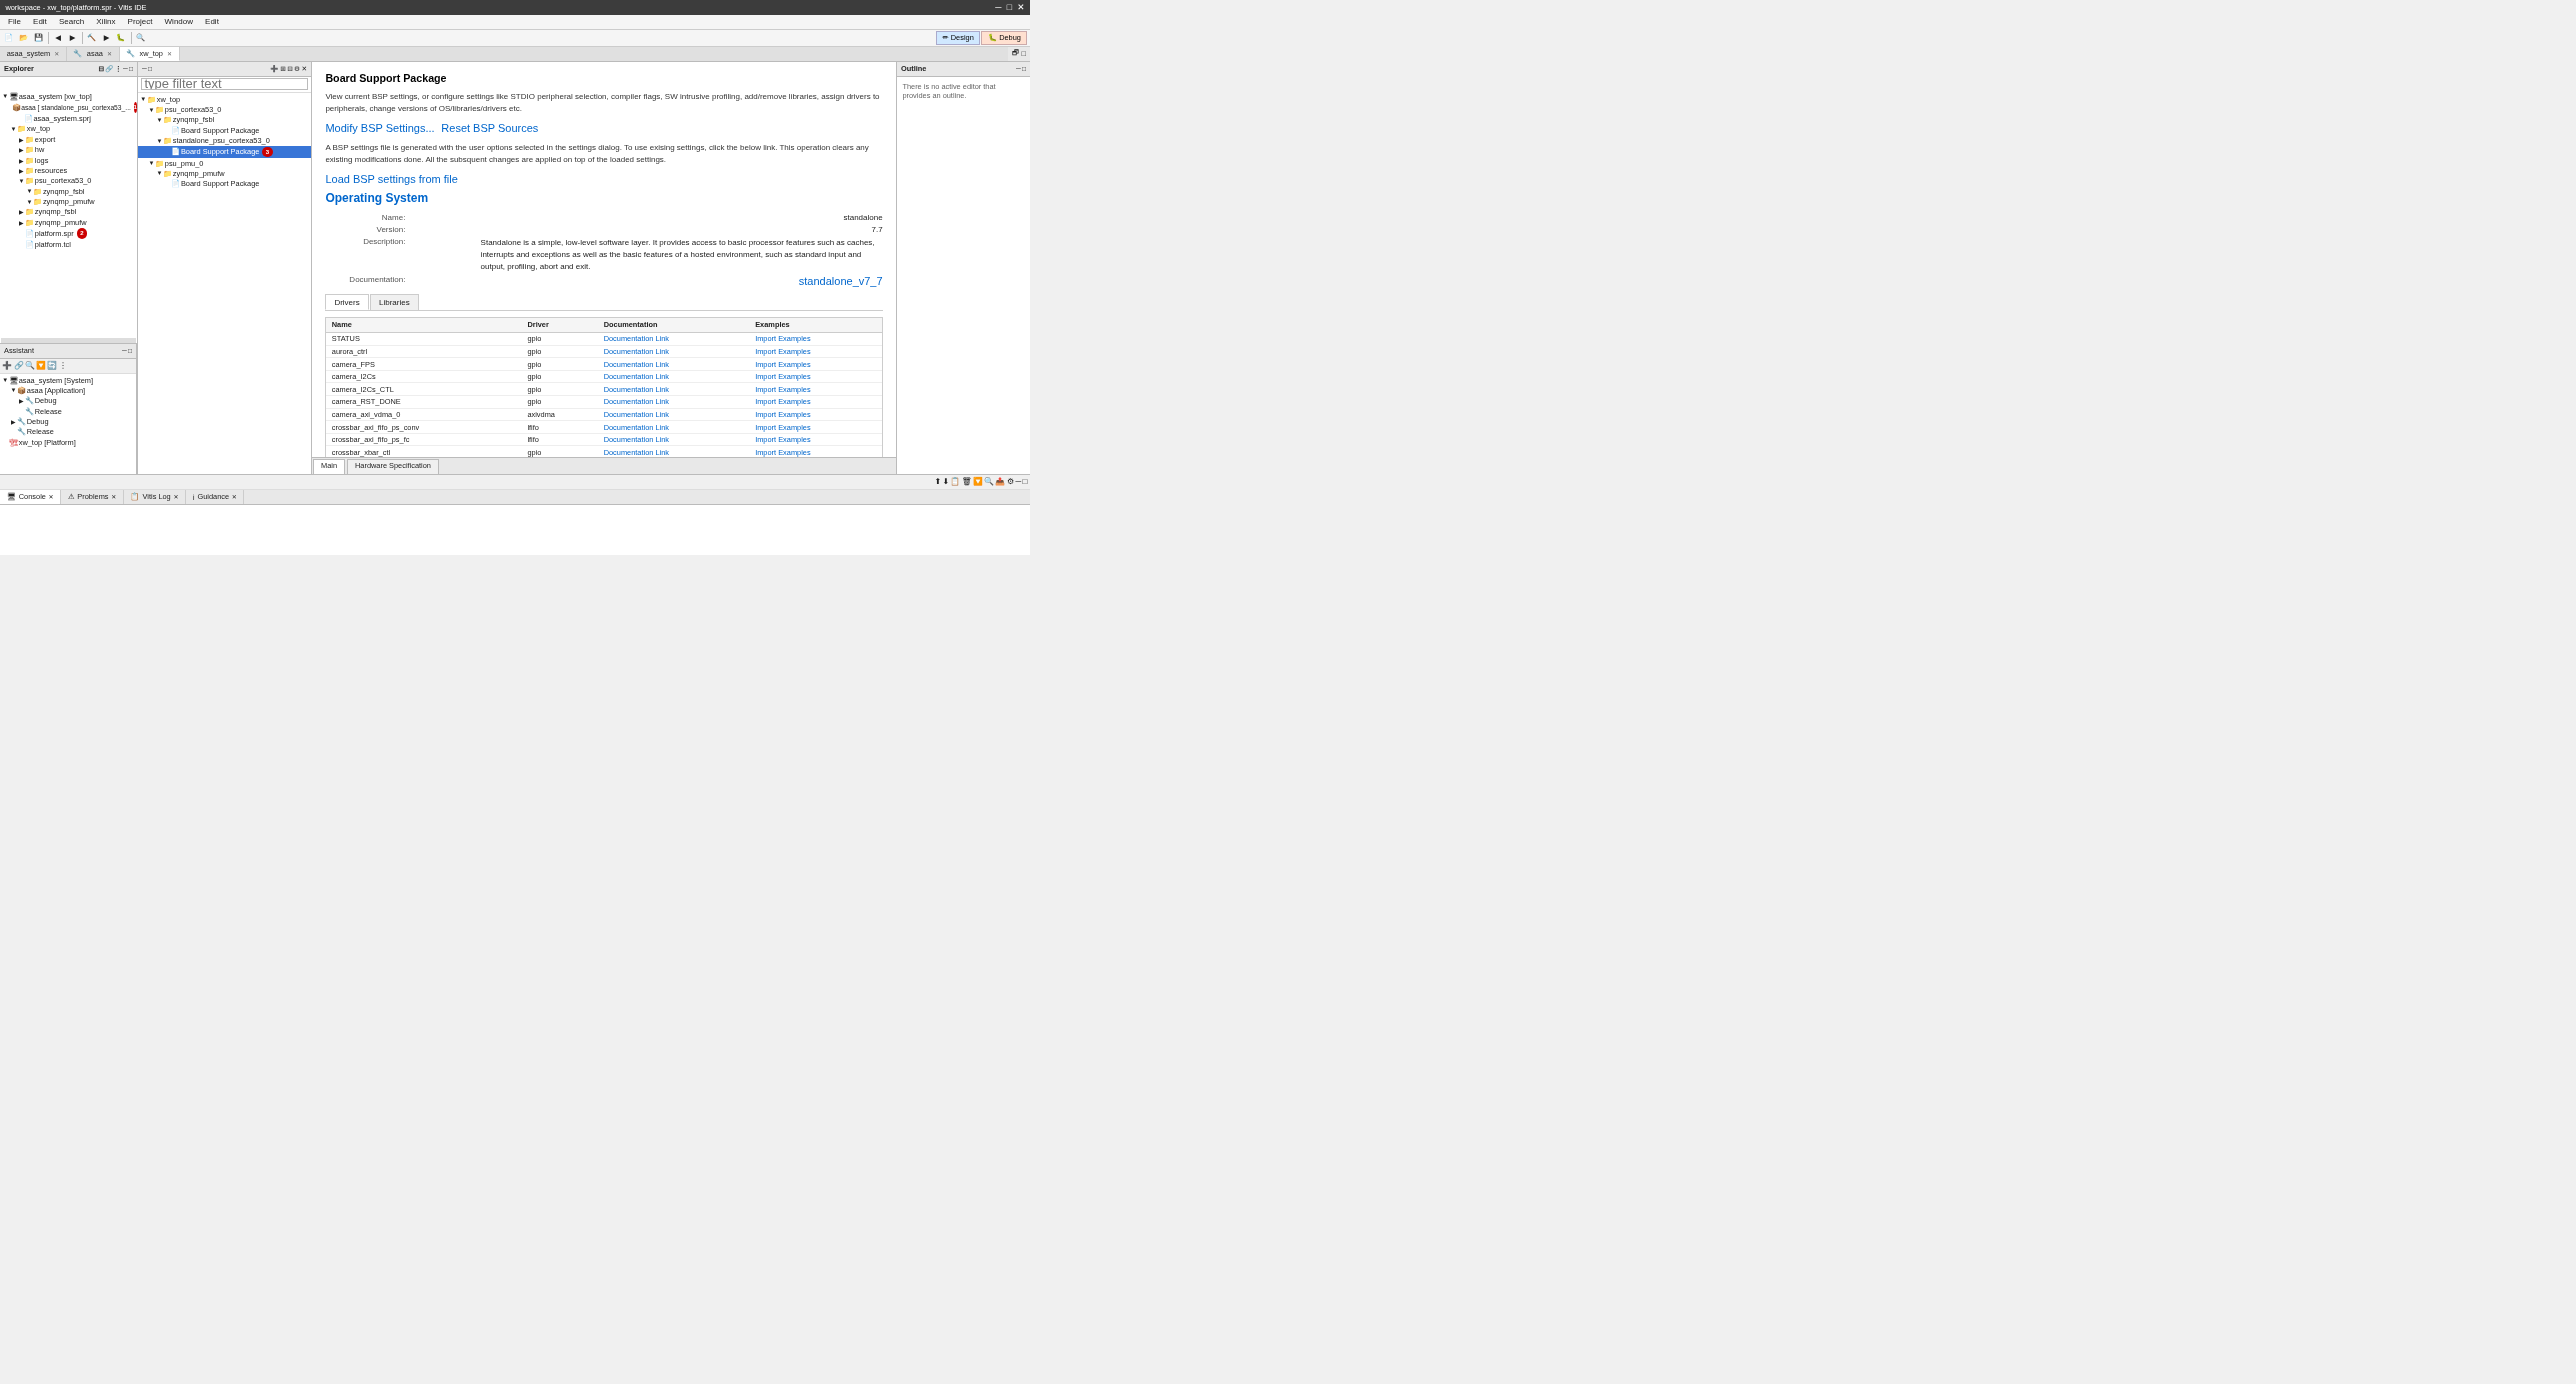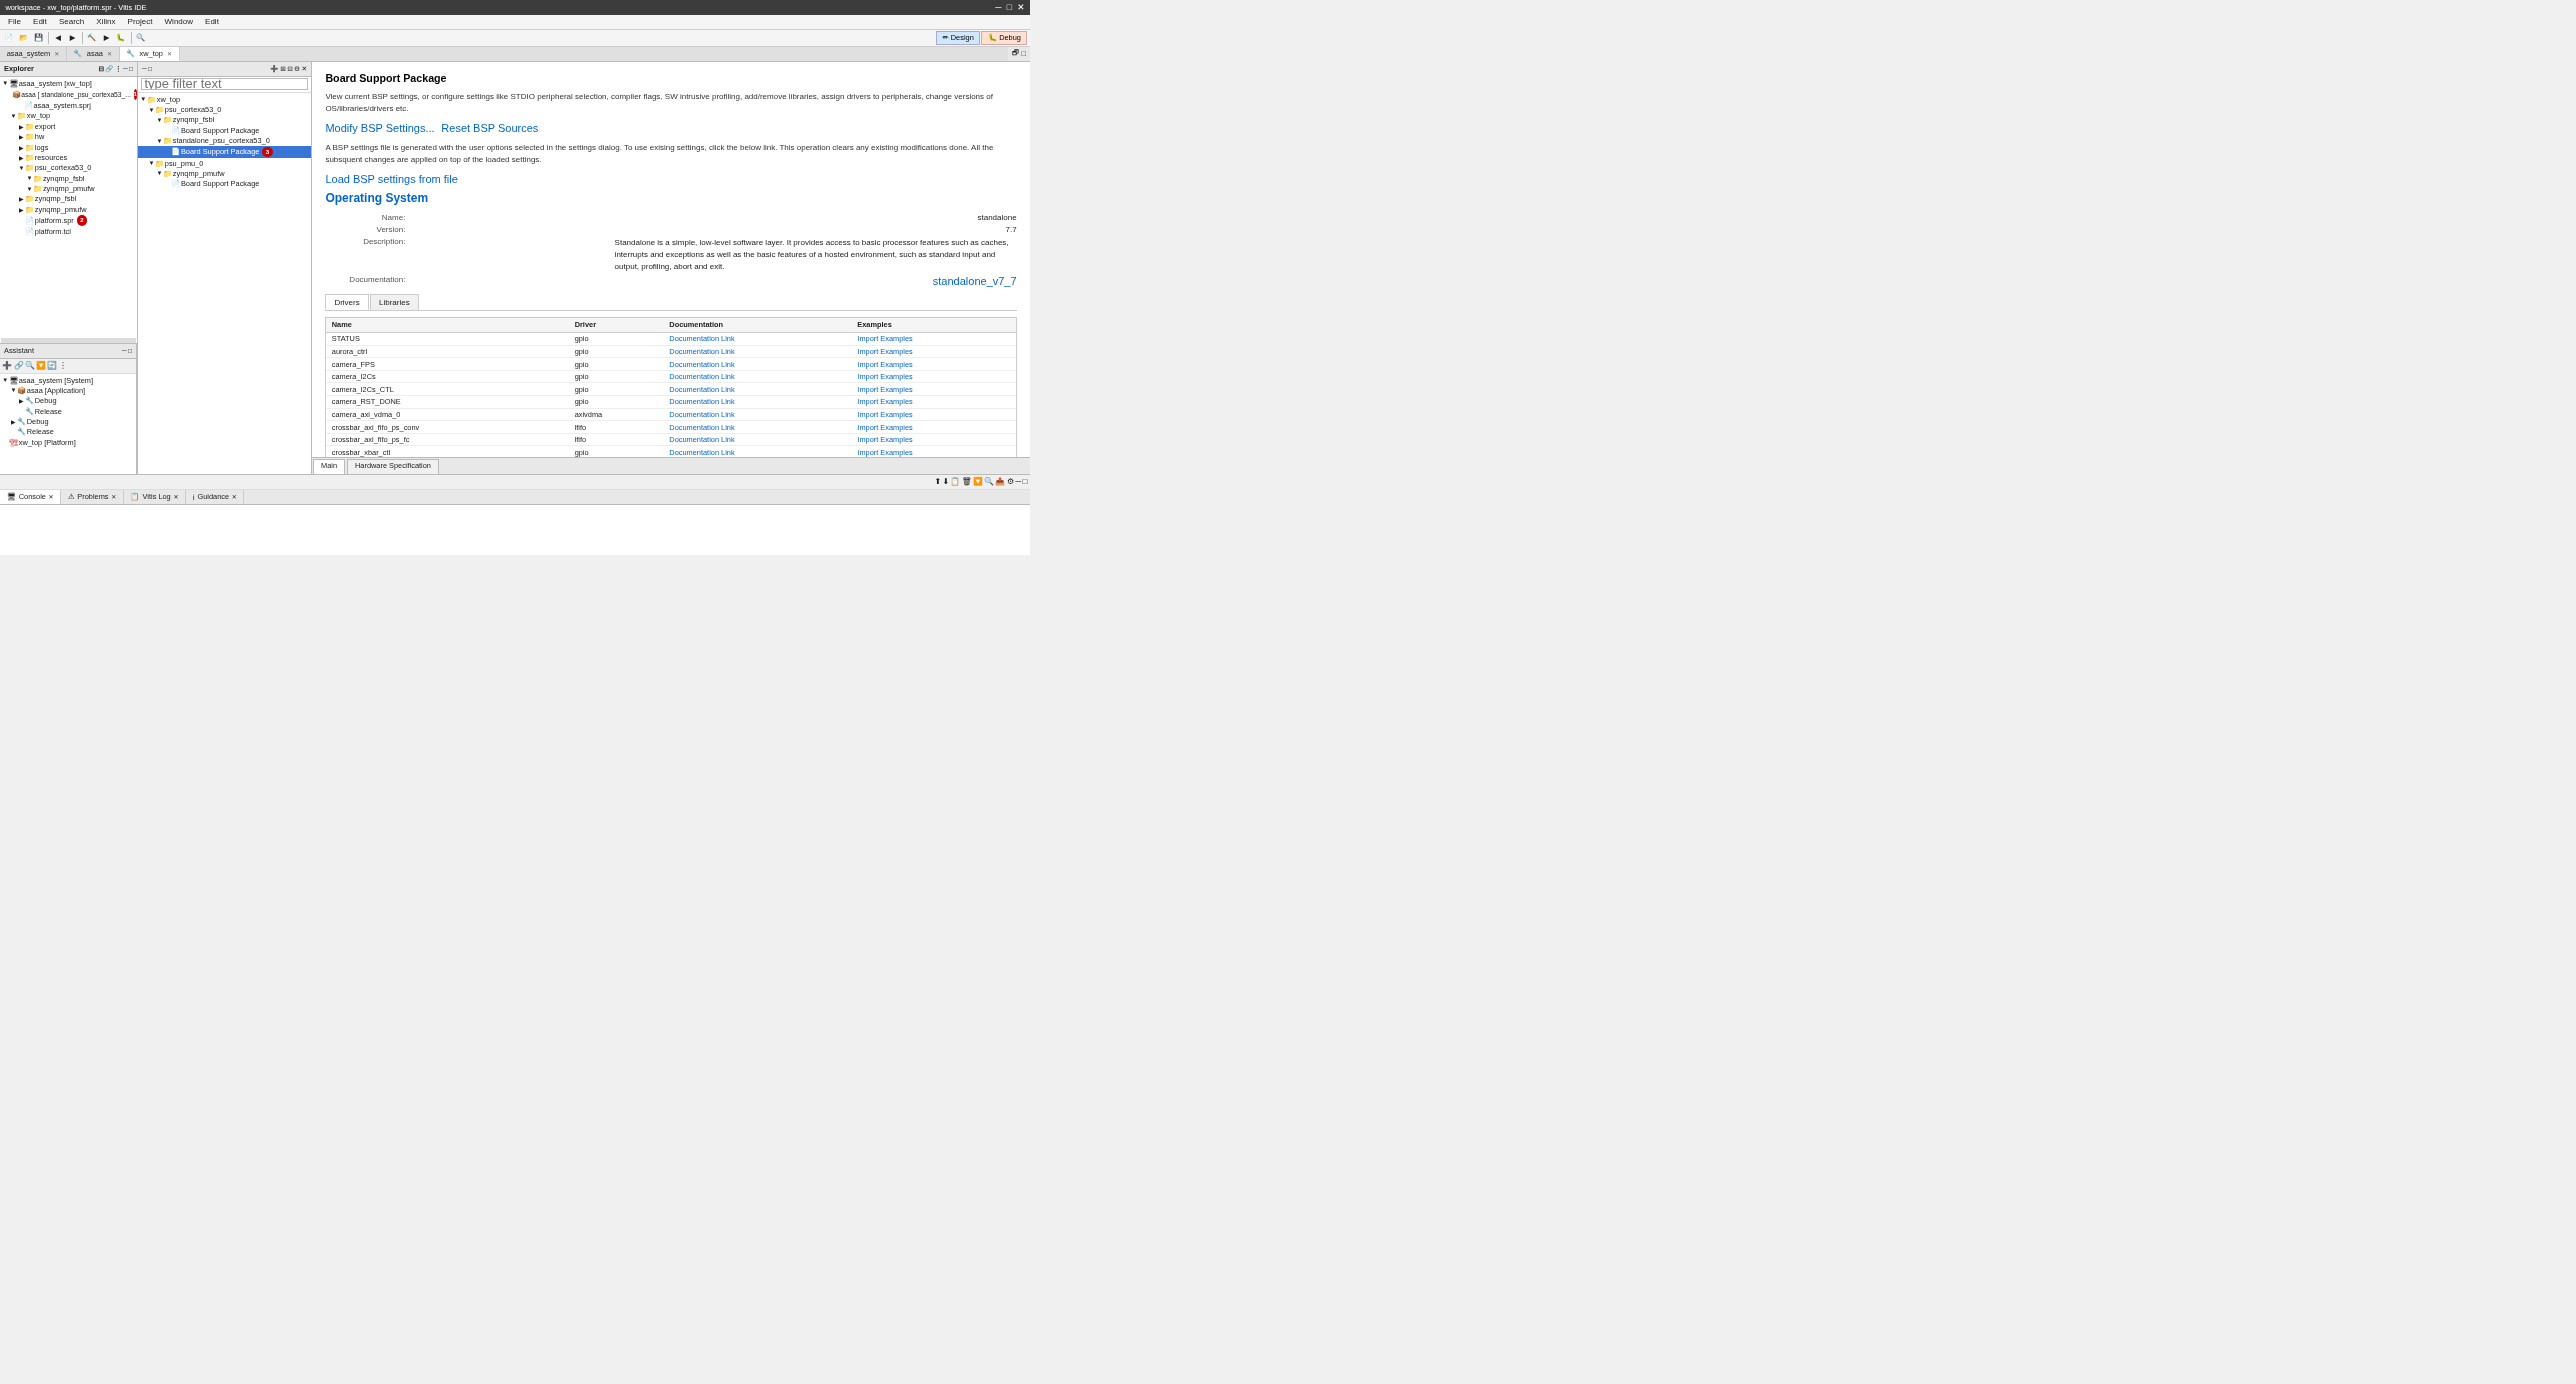--- a/index.html
+++ b/index.html
@@ -168,21 +168,21 @@
     <span style="cursor:pointer;font-size:7.4px;">🗗</span>
     <span style="cursor:pointer;font-size:7.4px;">□</span>
   </div>
 </div>
 
 <div id="main-layout" style="display:flex; flex-direction:column;">
   <div style="display:flex;flex:1;overflow:hidden;">
 
     <div style="width:138px;min-width:138px;display:flex;flex-direction:column;border-right:0.7px solid #bbb;">
 
-      <div style="flex:1;display:flex;flex-direction:column;background:#fff;overflow:hidden;">
+      <div style="flex:1;display:flex;flex-direction:column;background:#fff;overflow:hidden;gap:13px;">
         <div id="explorer-header">
           <span>Explorer</span>
           <div style="display:flex;gap:1.3px;">
             <span style="cursor:pointer;font-size:6.7px;">⊟</span>
             <span style="cursor:pointer;font-size:6.7px;">🔗</span>
             <span style="cursor:pointer;font-size:6.7px;">⋮</span>
             <span style="cursor:pointer;font-size:6.7px;">─</span>
             <span style="cursor:pointer;font-size:6.7px;">□</span>
           </div>
         </div>
@@ -527,20 +527,32 @@
           
         </div>
       </div>
 
       <div style="background:#e8e8e8;border-top:0.7px solid #bbb;height:17.4px;display:flex;align-items:stretch;">
         <div class="content-tab active" style="border:0.7px solid #bbb;margin:1.3px 1.3px 0 1.3px;border-bottom:none;font-size:7.4px;padding:1.3px 6.7px;">Main</div>
         <div class="content-tab" style="border:0.7px solid #bbb;margin:1.3px 1.3px 0 1.3px;border-bottom:none;font-size:7.4px;padding:1.3px 6.7px;">Hardware Specification</div>
       </div>
     </div>
 
+    <div id="outline-panel">
+      <div id="outline-header">
+        <span>Outline</span>
+        <div style="display:flex;gap:1.3px;">
+          <span style="cursor:pointer;font-size:6.7px;">─</span>
+          <span style="cursor:pointer;font-size:6.7px;">□</span>
+        </div>
+      </div>
+      <div id="outline-content">
+        <span>There is no active editor that provides an outline.</span>
+      </div>
+    </div>
 
   </div>
 
   <div id="bottom-panel">
     <div id="bottom-toolbar">
       <span style="cursor:pointer;">⬆</span>
       <span style="cursor:pointer;">⬇</span>
       <span style="cursor:pointer;">📋</span>
       <span style="cursor:pointer;">🗑</span>
       <span style="cursor:pointer;">🔽</span>

